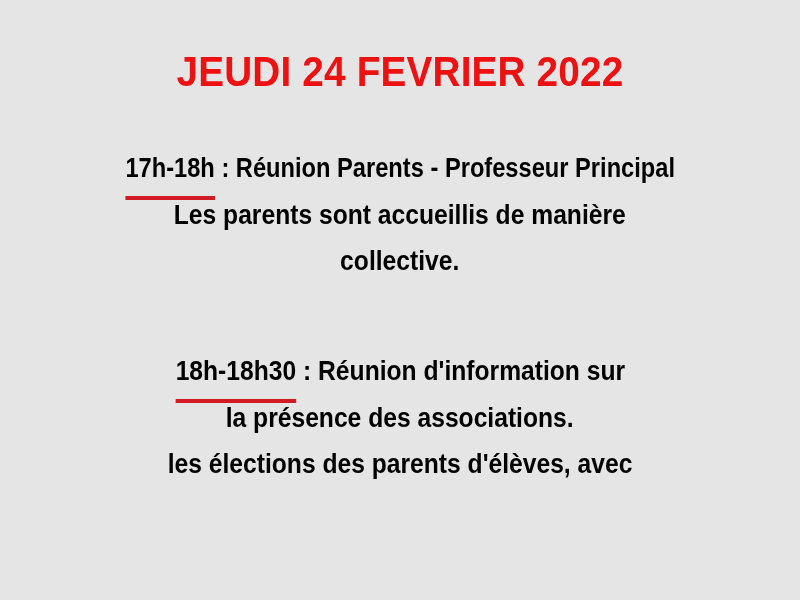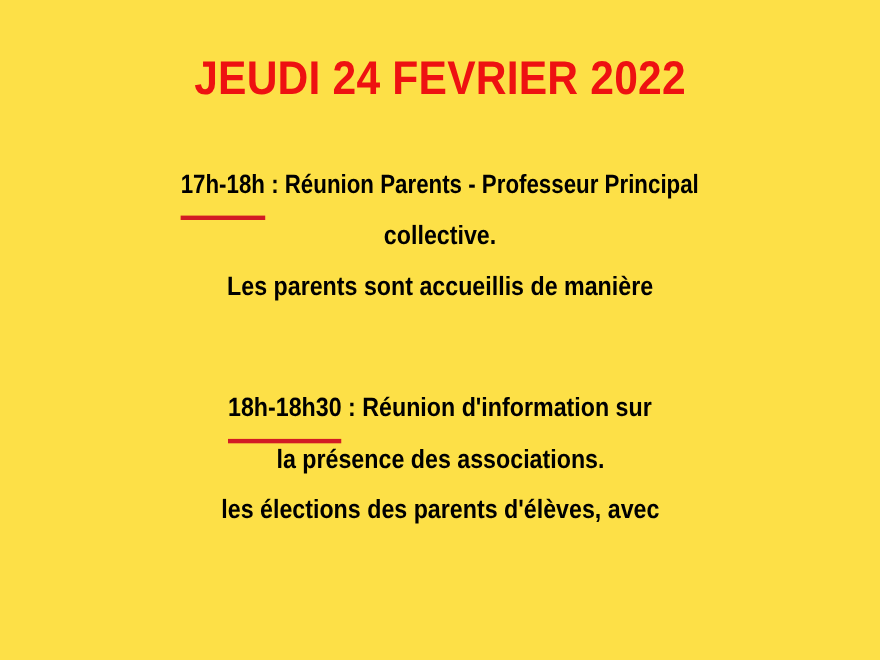--- a/index.html
+++ b/index.html
@@ -14,21 +14,21 @@
     overflow: hidden;
     background: #9BCDFF;
     font-family: "Liberation Sans", "DejaVu Sans", sans-serif;
     -webkit-font-smoothing: antialiased;
   }
 
   .slide {
     position: relative;
     width: 800px;
     height: 600px;
-    background: #fde047;
+    background: #e5e5e5;
     box-sizing: border-box;
   }
 
   
   .title {
     position: absolute;
     left: 0;
     top: 46px;
     width: 800px;
     text-align: center;
@@ -43,21 +43,21 @@
   }
 
   
   .body-block {
     position: absolute;
     left: 0;
     width: 800px;
     text-align: center;
     color: #000000;
     font-weight: bold;
-    font-size: 24px;
+    font-size: 28px;
     line-height: 46px;
   }
 
   #block-one  { top: 145px; }
   #block-two  { top: 348px; }
 
   .body-line {
     display: block;
     white-space: nowrap;
   }
@@ -102,25 +102,25 @@
 
   <div class="body-block" id="block-one">
 
     <span class="body-line">
       <span class="squeeze-wide">
         <span class="time-range">17h-18h</span><span> : </span><span>Réunion Parents - Professeur Principal</span>
       </span>
     </span>
 
     <span class="body-line">
-      <span class="squeeze">collective.</span>
+      <span class="squeeze">Les parents sont accueillis de manière</span>
     </span>
 
     <span class="body-line">
-      <span class="squeeze">Les parents sont accueillis de manière</span>
+      <span class="squeeze">collective.</span>
     </span>
 
   </div>
 
   <div class="body-block" id="block-two">
 
     <span class="body-line">
       <span class="squeeze">
         <span class="time-range">18h-18h30</span><span> : </span><span>Réunion d'information sur</span>
       </span>

